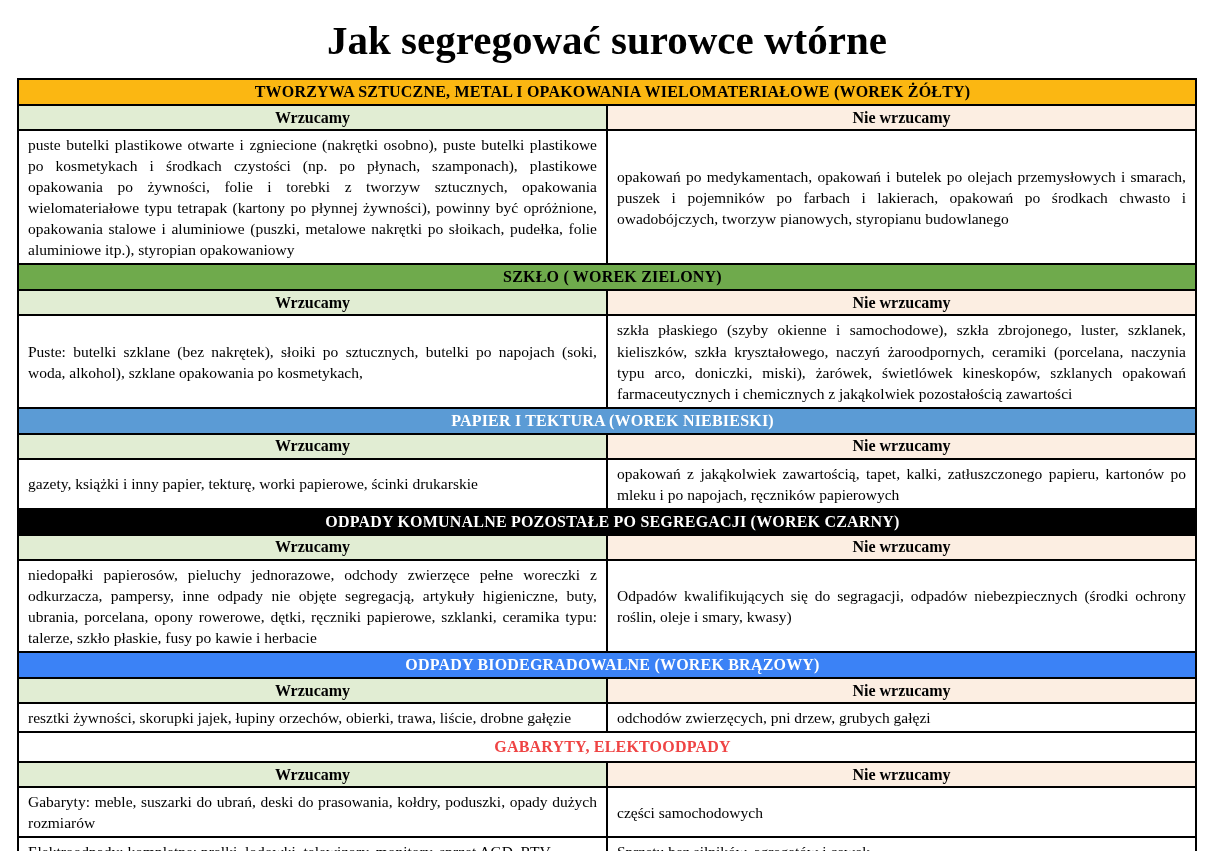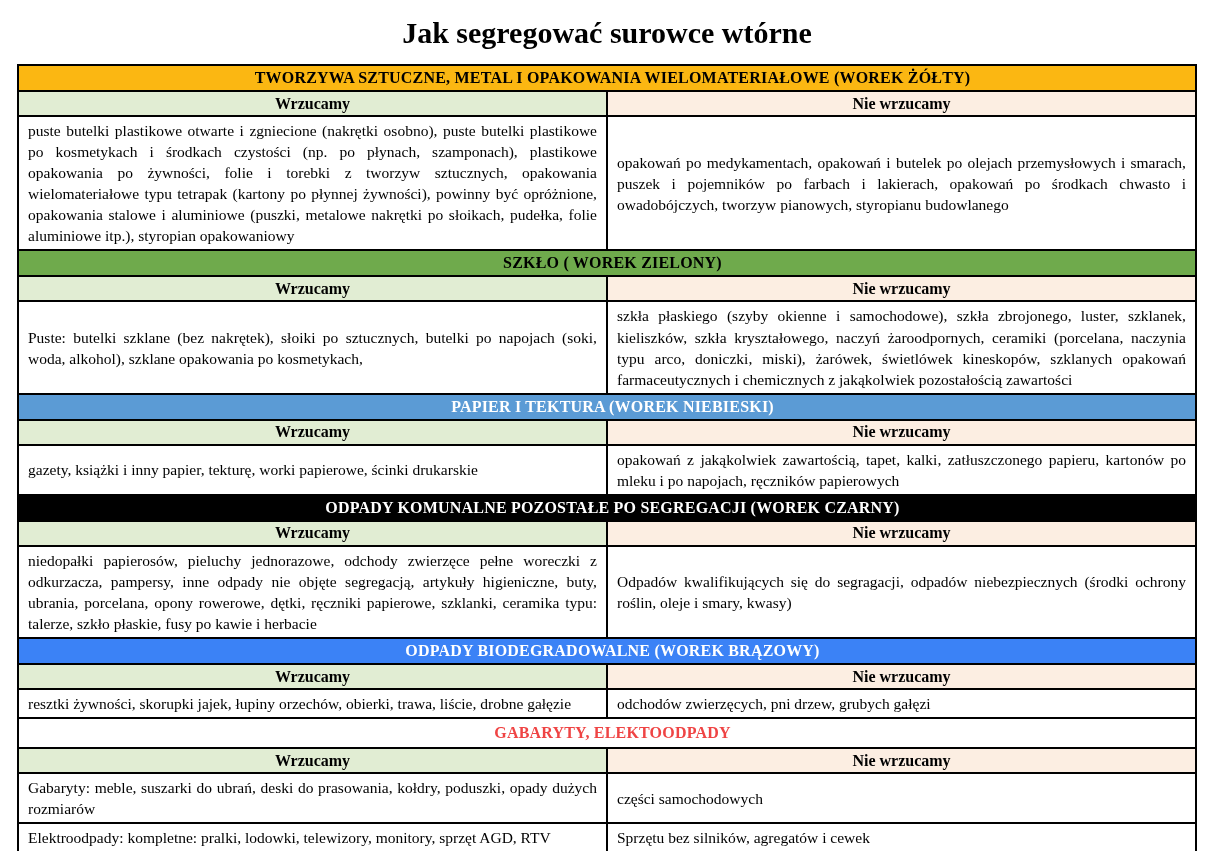--- a/index.html
+++ b/index.html
@@ -5,21 +5,21 @@
   html,body{margin:0;padding:0;}
   body{
     width:1214px;height:851px;
     background:#ffffff;
     font-family:"Liberation Serif", serif;
     color:#000;
     overflow:hidden;
   }
   .page-title{
     text-align:center;
-    font-size:30px;
+    font-size:41px;
     font-weight:bold;
     margin:16px 0 14px 0;
     letter-spacing:0px;
   }
   .sheet{
     width:1176px;
     margin:0 auto;
     border:2px solid #000;
   }
   section > div{border-top:2px solid #000;}

